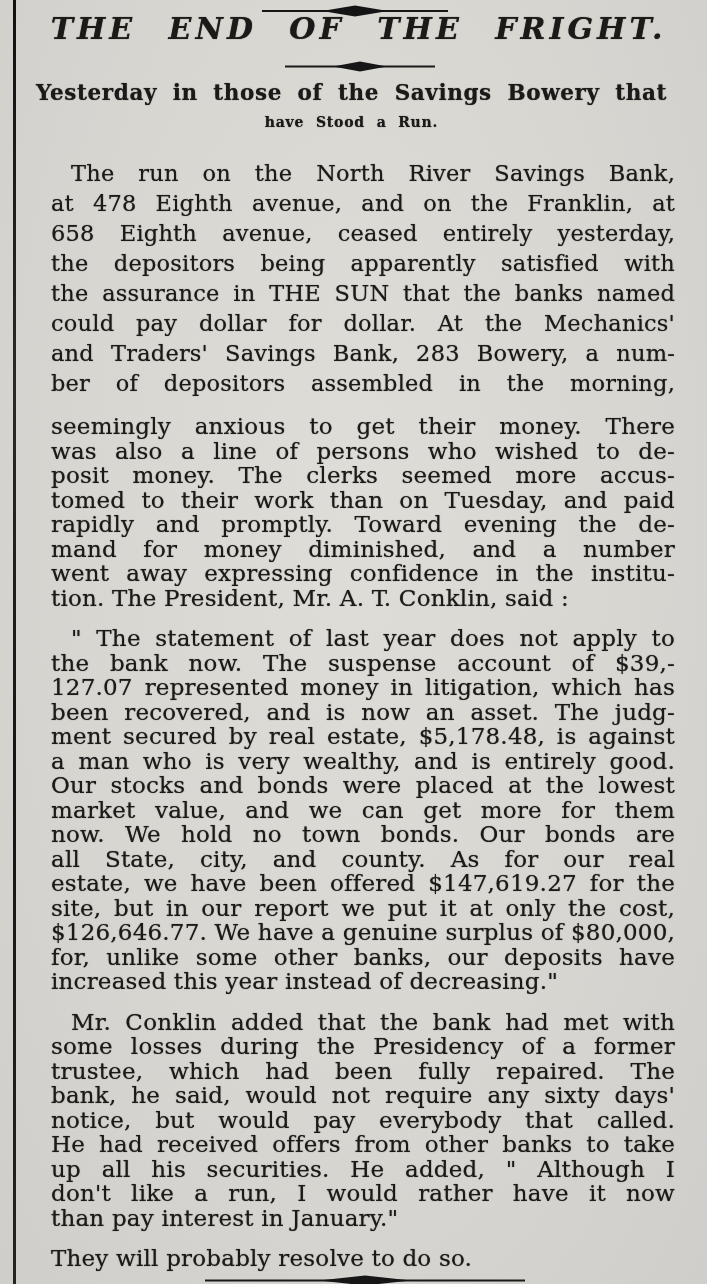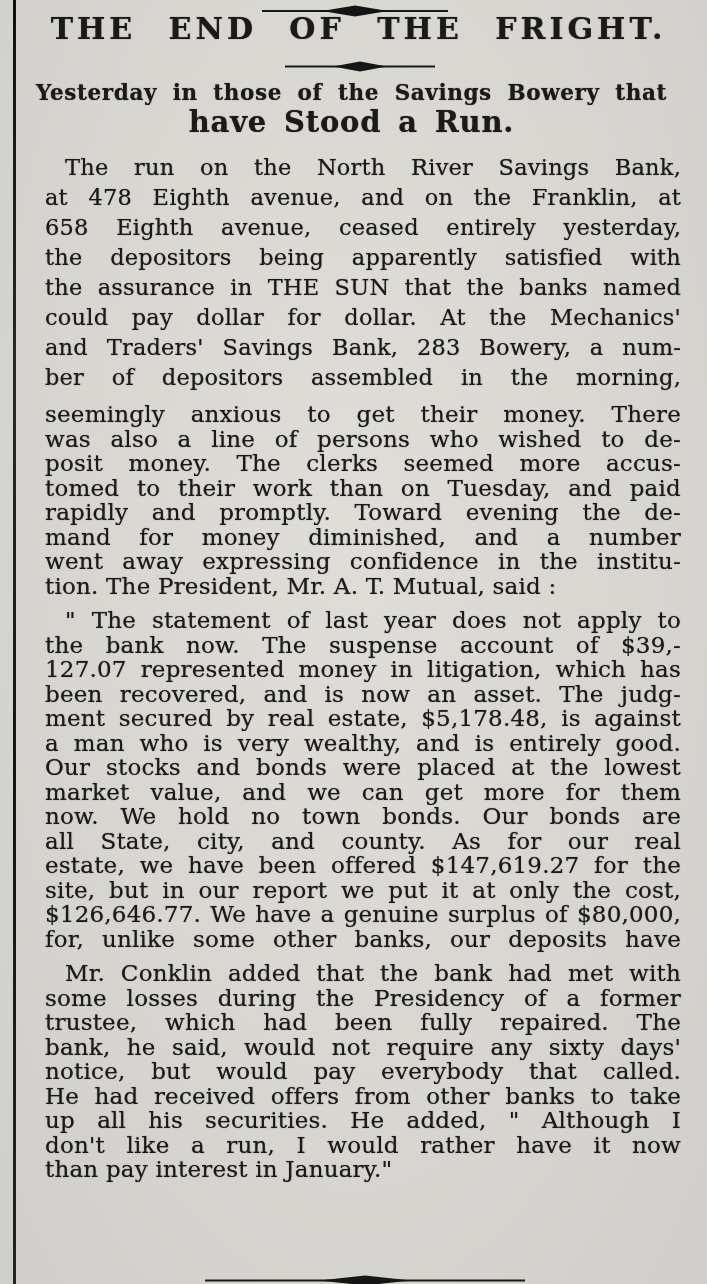--- a/index.html
+++ b/index.html
@@ -10,37 +10,37 @@
     color:#1b1a18;
   }
   .column-rule{
     position:absolute;left:13px;top:0;width:3px;height:1284px;
     background:linear-gradient(#111 0%, #2a2a28 30%, #151515 60%, #242422 100%);
   }
   .ornament{position:absolute;display:block;}
   .headline{
     position:absolute;top:12px;left:30px;right:20px;
     text-align:center;
-    font-weight:bold;
+    font-style:italic;font-weight:bold;
     font-size:30px;line-height:34px;
     letter-spacing:4px;word-spacing:18px;
     text-shadow:0 0 1px rgba(15,15,15,.75);
     white-space:nowrap;
   }
   .subhead1{
     position:absolute;top:80px;left:36px;right:40px;
     font-weight:bold;font-size:21.5px;line-height:26px;
     text-align:justify;text-align-last:justify;
     letter-spacing:.6px;
     text-shadow:0 0 1px rgba(15,15,15,.7);
     white-space:nowrap;
   }
   .subhead2{
     position:absolute;top:109px;left:36px;right:40px;
-    font-weight:bold;font-size:29px;line-height:26px;
+    font-weight:bold;font-size:14px;line-height:26px;
     text-align:center;letter-spacing:.8px;word-spacing:6px;
     text-shadow:0 0 1px rgba(15,15,15,.7);
   }
   .article-body{
     position:absolute;top:142px;left:35px;right:16px;
   }
   .lines{
     white-space:pre-line;
     text-align:justify;
     text-align-last:justify;
@@ -48,21 +48,21 @@
     letter-spacing:.2px;
   }
   .lastline{
     text-align:left;
     text-shadow:0 0 1px rgba(20,20,20,.65);
     letter-spacing:.2px;
   }
   .intro .lines{font-size:22.5px;line-height:30px;}
   .small{font-size:23px;line-height:24.5px;}
   .indent{text-indent:20px;}
-  .para{margin:10px;padding:0;}
+  .para{margin:16px;padding:0;}
 </style>
 </head>
 <body>
 
 <div class="column-rule"></div>
 
 <div class="ornament" style="left:260px;top:2px;width:190px;height:12px;">
   <svg width="190" height="12" viewBox="0 0 190 12">
     <line x1="2" y1="6" x2="188" y2="6" stroke="#161616" stroke-width="2.2"></line>
     <polygon points="95,0.5 128,6 95,11.5 62,6" fill="#141414"></polygon>
@@ -95,53 +95,55 @@
   </div>
 
   <div class="para small">
     <div class="lines">seemingly anxious to get their money. There
 was also a line of persons who wished to de-
 posit money. The clerks seemed more accus-
 tomed to their work than on Tuesday, and paid
 rapidly and promptly. Toward evening the de-
 mand for money diminished, and a number
 went away expressing confidence in the institu-</div>
-    <div class="lastline">tion. The President, Mr. A. T. Mutual, said :</div>
+    <div class="lastline">tion. The President, Mr. A. T. Conklin, said :</div>
   </div>
 
   <div class="para small">
     <div class="lines indent">" The statement of last year does not apply to
 the bank now. The suspense account of $39,-
 127.07 represented money in litigation, which has
 been recovered, and is now an asset. The judg-
 ment secured by real estate, $5,178.48, is against
 a man who is very wealthy, and is entirely good.
 Our stocks and bonds were placed at the lowest
 market value, and we can get more for them
 now. We hold no town bonds. Our bonds are
 all State, city, and county. As for our real
 estate, we have been offered $147,619.27 for the
 site, but in our report we put it at only the cost,
 $126,646.77. We have a genuine surplus of $80,000,
 for, unlike some other banks, our deposits have</div>
+    <div class="lastline">increased this year instead of decreasing."</div>
   </div>
 
   <div class="para small">
     <div class="lines indent">Mr. Conklin added that the bank had met with
 some losses during the Presidency of a former
 trustee, which had been fully repaired. The
 bank, he said, would not require any sixty days'
 notice, but would pay everybody that called.
 He had received offers from other banks to take
 up all his securities. He added, " Although I
 don't like a run, I would rather have it now</div>
     <div class="lastline">than pay interest in January."</div>
   </div>
 
   <div class="para small">
+    <div class="lastline">They will probably resolve to do so.</div>
   </div>
 
 </div>
 
 <div class="ornament" style="left:203px;top:1271px;width:324px;height:11px;">
   <svg width="324" height="11" viewBox="0 0 324 11">
     <line x1="2" y1="5.5" x2="322" y2="5.5" stroke="#1a1a1a" stroke-width="1.8"></line>
     <polygon points="162,0.5 208,5.5 162,10.5 116,5.5" fill="#161616"></polygon>
   </svg>
 </div>

